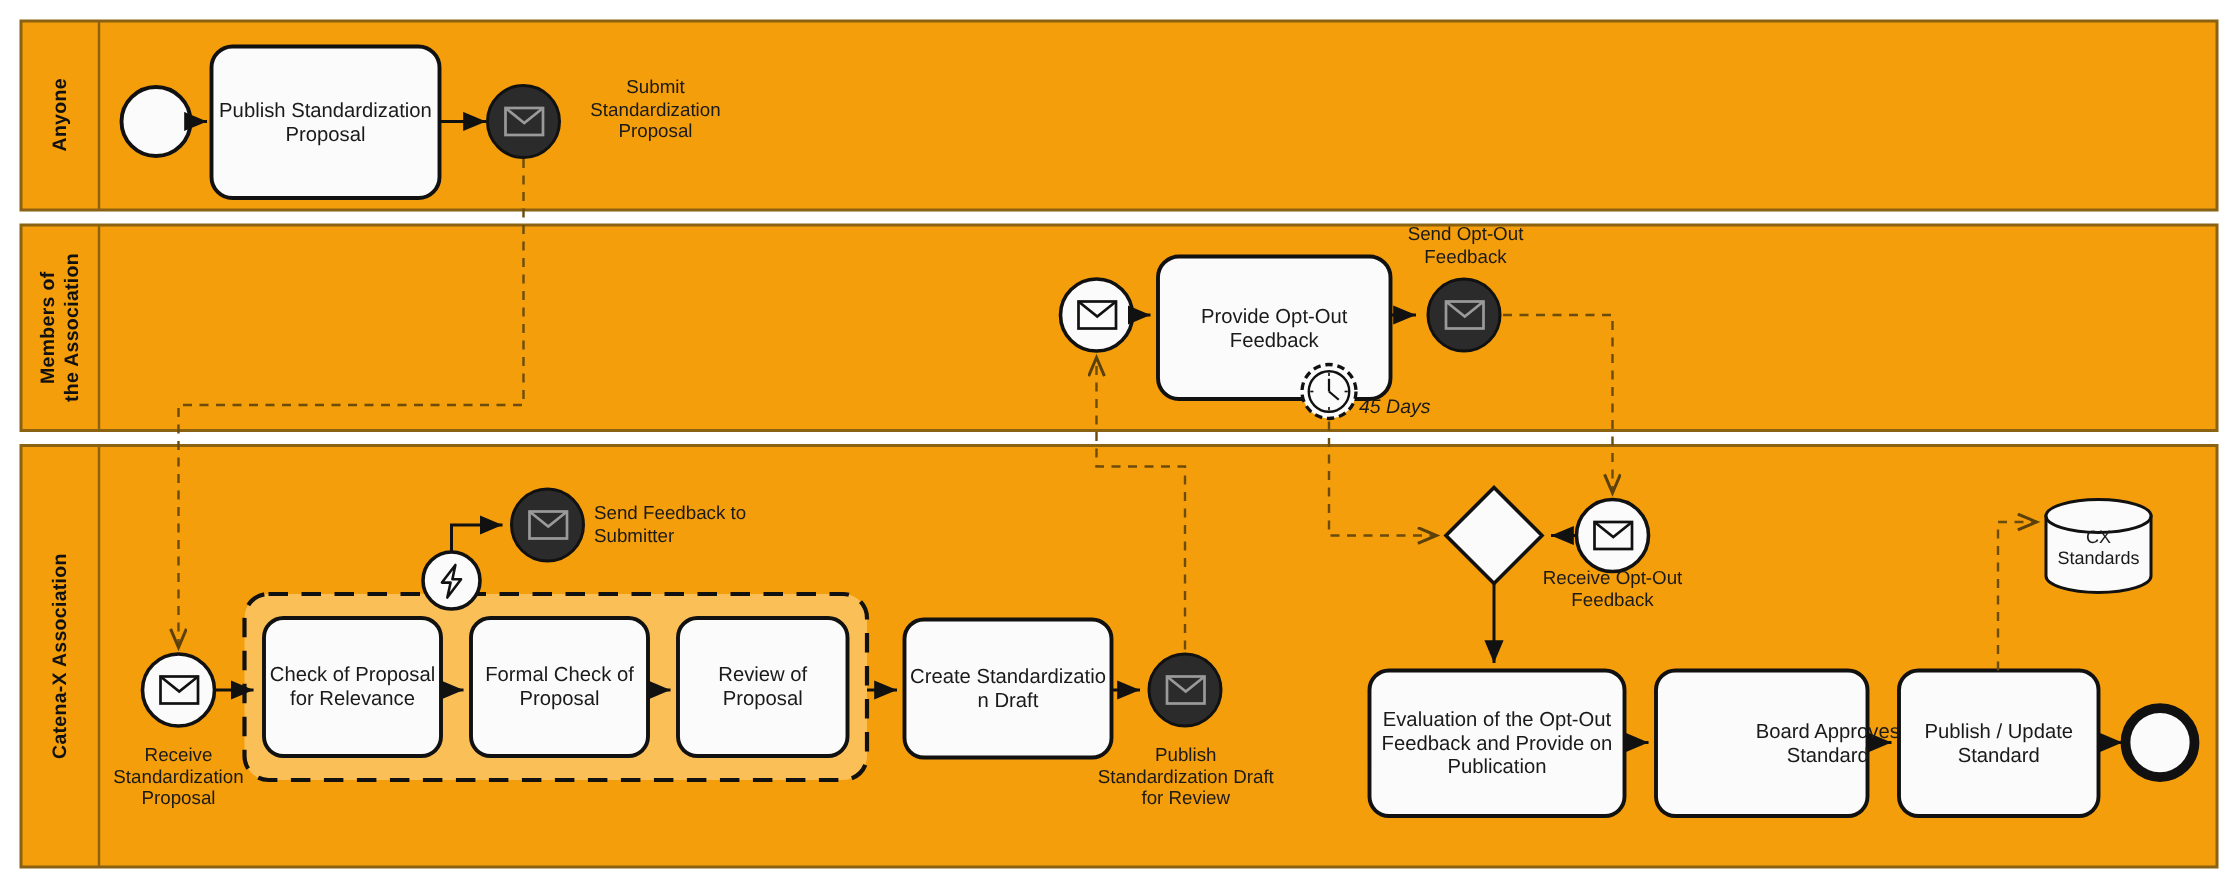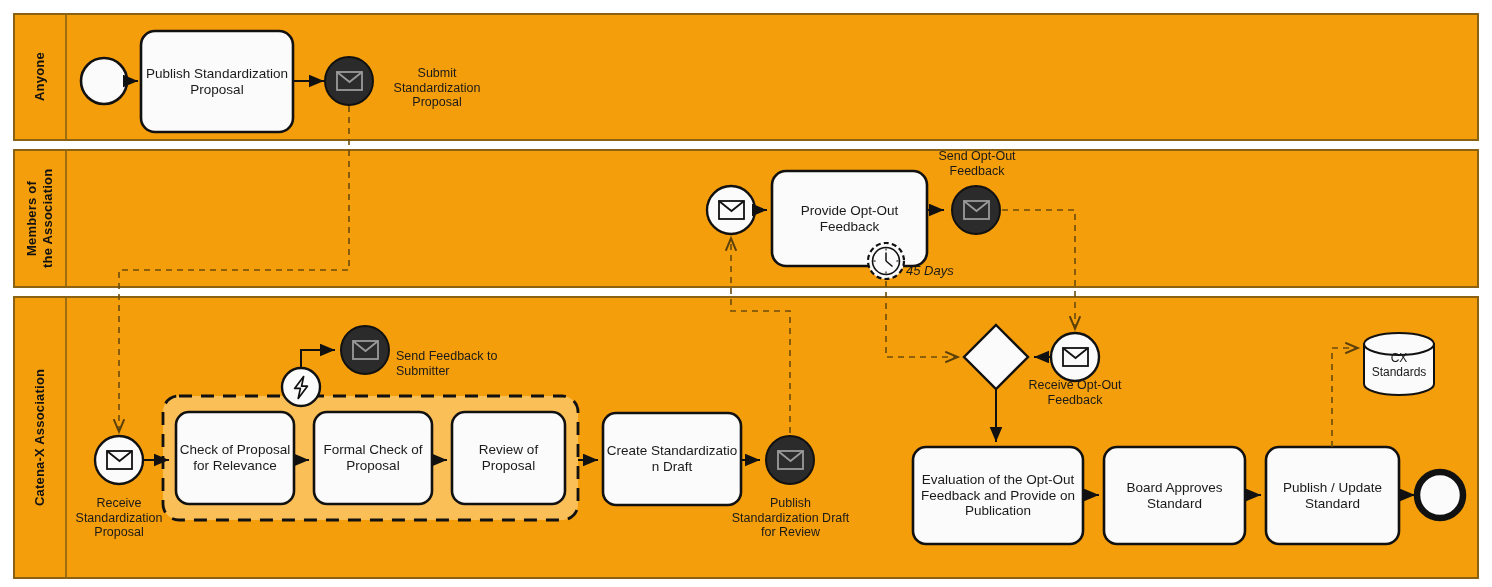--- a/index.html
+++ b/index.html
@@ -164,45 +164,45 @@
 
   <div class="lane-label" style="left:14px;top:14px;width:52px;height:126px;">Anyone</div>
 
   <div class="lane-label" style="left:14px;top:150px;width:52px;height:137px;white-space:pre-line;">Members of
 the Association</div>
 
   <div class="lane-label" style="left:14px;top:297px;width:52px;height:281px;">Catena-X Association</div>
 
   <div class="node-label task-label" style="left:145px;top:36px;width:144px;height:91px;">Publish Standardization Proposal</div>
 
-  <div class="node-label evt-label" style="left:378px;top:59px;width:118px;height:58px;">Submit Standardization Proposal</div>
+  <div class="node-label evt-label" style="left:378px;top:44px;width:118px;height:58px;">Submit Standardization Proposal</div>
 
   <div class="node-label evt-label" style="left:918px;top:148px;width:118px;height:32px;">Send Opt-Out Feedback</div>
 
   <div class="node-label task-label" style="left:777px;top:176px;width:145px;height:85px;">Provide Opt-Out Feedback</div>
 
   <div class="node-label tiny-label" style="left:906px;top:262px;width:72px;height:18px;justify-content:flex-start;">45 Days</div>
 
   <div class="node-label evt-label" style="left:58px;top:491px;width:122px;height:54px;">Receive Standardization Proposal</div>
 
-  <div class="node-label evt-label" style="left:396px;top:333px;width:126px;height:34px;justify-content:flex-start;text-align:left;margin-top:14px;">Send Feedback to Submitter</div>
+  <div class="node-label evt-label" style="left:396px;top:333px;width:126px;height:34px;justify-content:flex-start;text-align:left;">Send Feedback to Submitter</div>
 
   <div class="node-label task-label" style="left:179px;top:417px;width:112px;height:82px;">Check of Proposal for Relevance</div>
 
   <div class="node-label task-label" style="left:317px;top:417px;width:112px;height:82px;">Formal Check of Proposal</div>
 
   <div class="node-label task-label" style="left:455px;top:417px;width:107px;height:82px;">Review of Proposal</div>
 
   <div class="node-label task-label" style="left:606px;top:418px;width:132px;height:82px;">Create Standardizatio n Draft</div>
 
   <div class="node-label evt-label" style="left:728px;top:491px;width:125px;height:54px;">Publish Standardization Draft for Review</div>
 
   <div class="node-label evt-label" style="left:1013px;top:376px;width:124px;height:34px;">Receive Opt-Out Feedback</div>
 
   <div class="node-label task-label" style="left:916px;top:452px;width:164px;height:87px;">Evaluation of the Opt-Out Feedback and Provide on Publication</div>
 
-  <div class="node-label task-label" style="left:1107px;top:452px;width:135px;height:87px;">Board Approves Standard</div>
+  <div class="node-label task-label" style="left:1107px;top:452px;width:135px;height:87px;padding-left:44px;">Board Approves Standard</div>
 
   <div class="node-label task-label" style="left:1269px;top:452px;width:127px;height:87px;">Publish / Update Standard</div>
 
   <div class="node-label ds-label" style="left:1366px;top:347px;width:66px;height:36px;">CX Standards</div>
 
 </div>
 
 </body></html>

